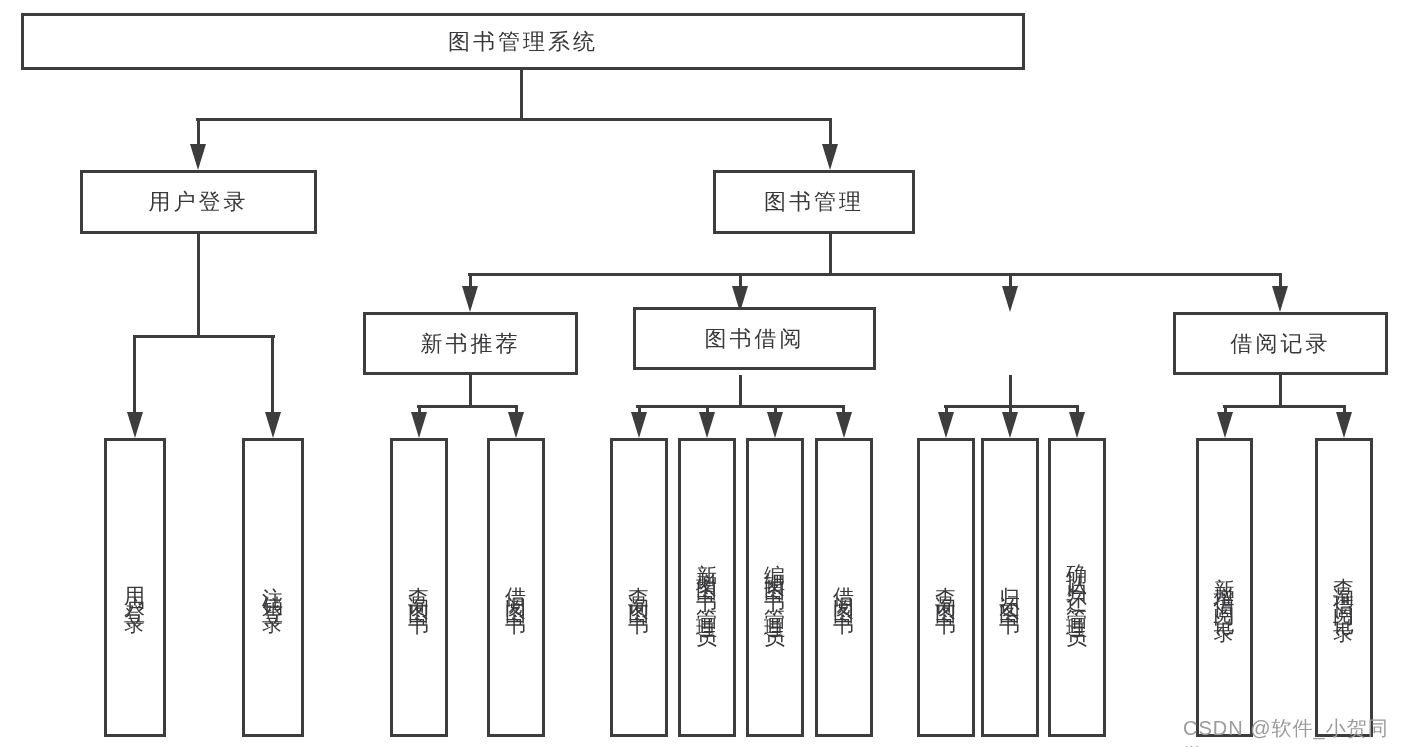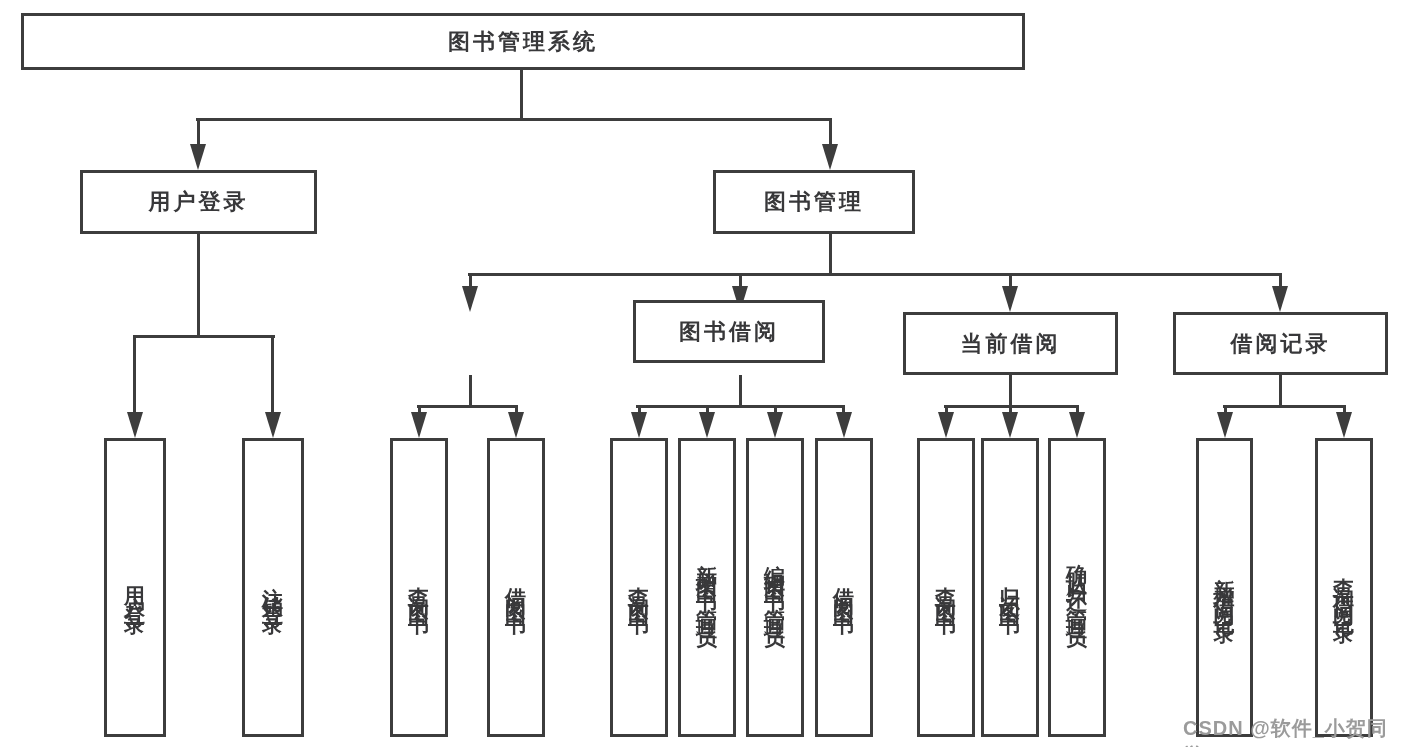--- a/index.html
+++ b/index.html
@@ -5,21 +5,21 @@
   :root{
     --line:#3d3d3d;
     --text:#38383a;
     --wm:#9b9b9b;
     --bg:#ffffff;
   }
   html,body{margin:0;padding:0;background:var(--bg);}
   .stage{
     position:relative;width:1405px;height:747px;background:var(--bg);
     font-family:"Liberation Sans","DejaVu Sans",sans-serif;
-    color:var(--text);overflow:hidden;font-weight:bold;
+    color:var(--text);overflow:hidden;
   }
   .box{
     position:absolute;box-sizing:border-box;background:#fff;
     border:3px solid var(--line);
     display:flex;align-items:center;justify-content:center;
     font-size:22px;letter-spacing:3px;color:var(--text);
     white-space:nowrap;
   }
   .vbox{
     writing-mode:vertical-rl;text-orientation:mixed;
@@ -68,22 +68,22 @@
   <div class="hline" style="left:468px;top:273px;width:814px"></div>
   <div class="vline" style="left:469px;top:273px;height:18px"></div>
   <div class="arrow" style="left:462px;top:286px"></div>
   <div class="vline" style="left:739px;top:273px;height:18px"></div>
   <div class="arrow" style="left:732px;top:286px"></div>
   <div class="vline" style="left:1009px;top:273px;height:18px"></div>
   <div class="arrow" style="left:1002px;top:286px"></div>
   <div class="vline" style="left:1279px;top:273px;height:18px"></div>
   <div class="arrow" style="left:1272px;top:286px"></div>
 
-  <div class="box" style="left:633px;top:300px;width:192px;height:63px">图书借阅</div>
-  <div class="box" style="left:903px;top:312px;width:215px;height:63px">当前借阅</div>
+  <div class="box" style="left:363px;top:312px;width:215px;height:63px">新书推荐</div>
+  <div class="box" style="left:633px;top:307px;width:243px;height:63px">图书借阅</div>
   <div class="box" style="left:1173px;top:312px;width:215px;height:63px">借阅记录</div>
 
   <div class="vline" style="left:469px;top:375px;height:33px"></div>
   <div class="hline" style="left:417px;top:405px;width:101px"></div>
   <div class="vline" style="left:418px;top:405px;height:12px"></div>
   <div class="arrow" style="left:411px;top:412px"></div>
   <div class="vline" style="left:515px;top:405px;height:12px"></div>
   <div class="arrow" style="left:508px;top:412px"></div>
 
   <div class="vline" style="left:739px;top:375px;height:33px"></div>

